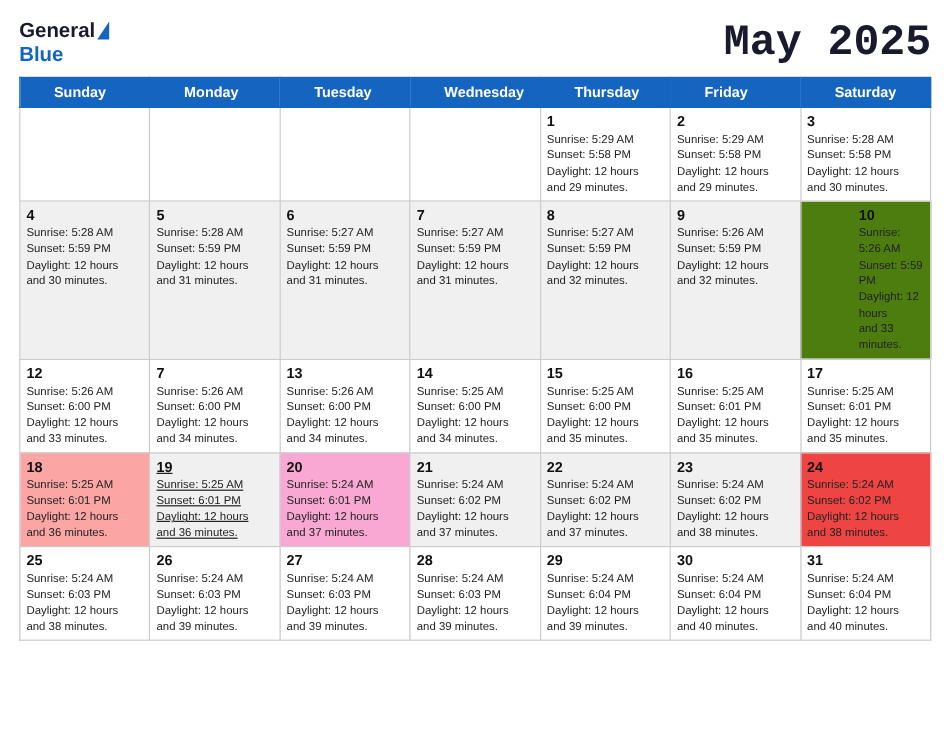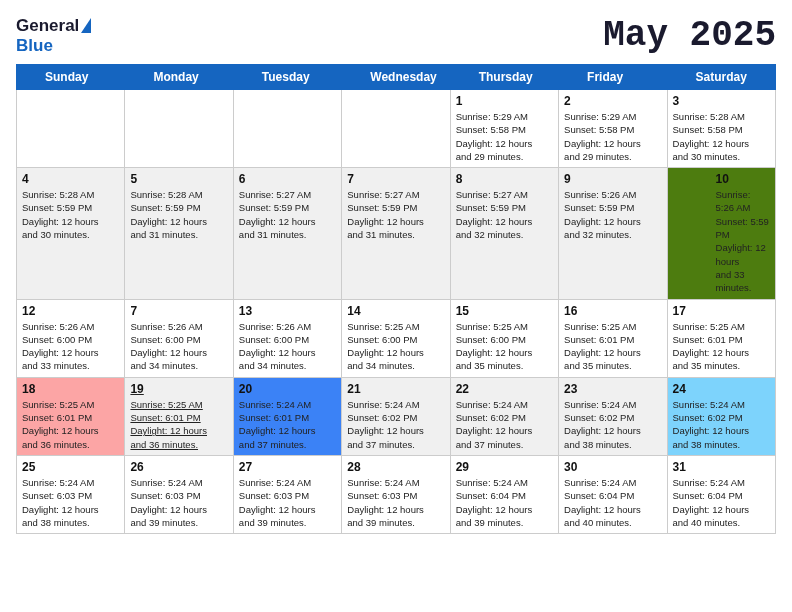--- a/index.html
+++ b/index.html
@@ -208,37 +208,37 @@
       </tr>
       <tr style="background: rgb(240, 240, 240);">
         <td style="background: #fca5a5;">
           <div class="day-number">18</div>
           <div class="day-info">Sunrise: 5:25 AM<br>Sunset: 6:01 PM<br>Daylight: 12 hours<br>and 36 minutes.</div>
         </td>
         <td style="background: rgb(240, 240, 240); text-decoration: underline;">
           <div class="day-number">19</div>
           <div class="day-info">Sunrise: 5:25 AM<br>Sunset: 6:01 PM<br>Daylight: 12 hours<br>and 36 minutes.</div>
         </td>
-        <td style="background: #3b82f6;">
+        <td style="background: #f9a8d4;">
           <div class="day-number">20</div>
           <div class="day-info">Sunrise: 5:24 AM<br>Sunset: 6:01 PM<br>Daylight: 12 hours<br>and 37 minutes.</div>
         </td>
         <td style="background: rgb(240, 240, 240);">
           <div class="day-number">21</div>
           <div class="day-info">Sunrise: 5:24 AM<br>Sunset: 6:02 PM<br>Daylight: 12 hours<br>and 37 minutes.</div>
         </td>
         <td style="background: rgb(240, 240, 240);">
           <div class="day-number">22</div>
           <div class="day-info">Sunrise: 5:24 AM<br>Sunset: 6:02 PM<br>Daylight: 12 hours<br>and 37 minutes.</div>
         </td>
         <td style="background: rgb(240, 240, 240);">
           <div class="day-number">23</div>
           <div class="day-info">Sunrise: 5:24 AM<br>Sunset: 6:02 PM<br>Daylight: 12 hours<br>and 38 minutes.</div>
         </td>
-        <td style="background: #7dd3fc;">
+        <td style="background: #ef4444;">
           <div class="day-number">24</div>
           <div class="day-info">Sunrise: 5:24 AM<br>Sunset: 6:02 PM<br>Daylight: 12 hours<br>and 38 minutes.</div>
         </td>
       </tr>
       <tr style="background: #f9a8d4;">
         <td>
           <div class="day-number">25</div>
           <div class="day-info">Sunrise: 5:24 AM<br>Sunset: 6:03 PM<br>Daylight: 12 hours<br>and 38 minutes.</div>
         </td>
         <td>

